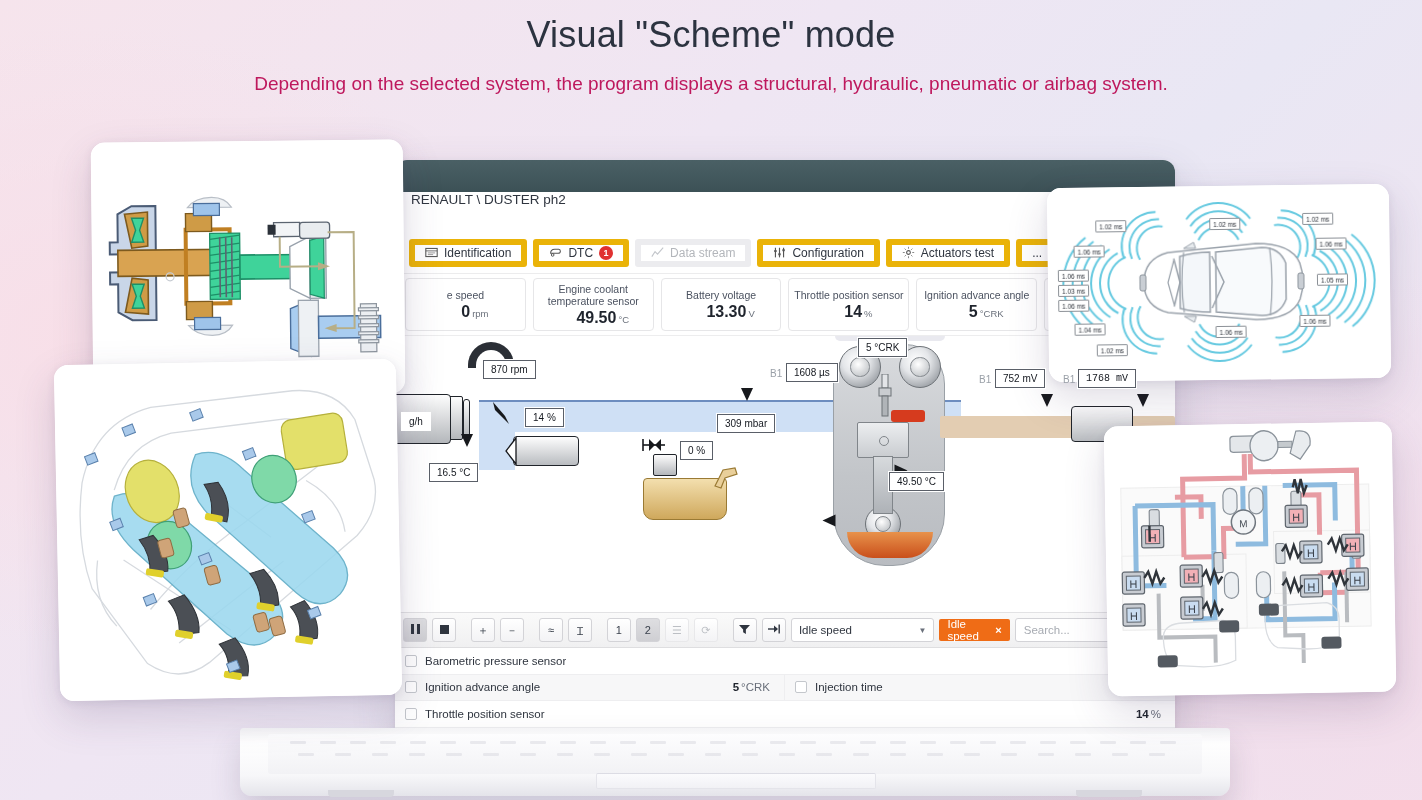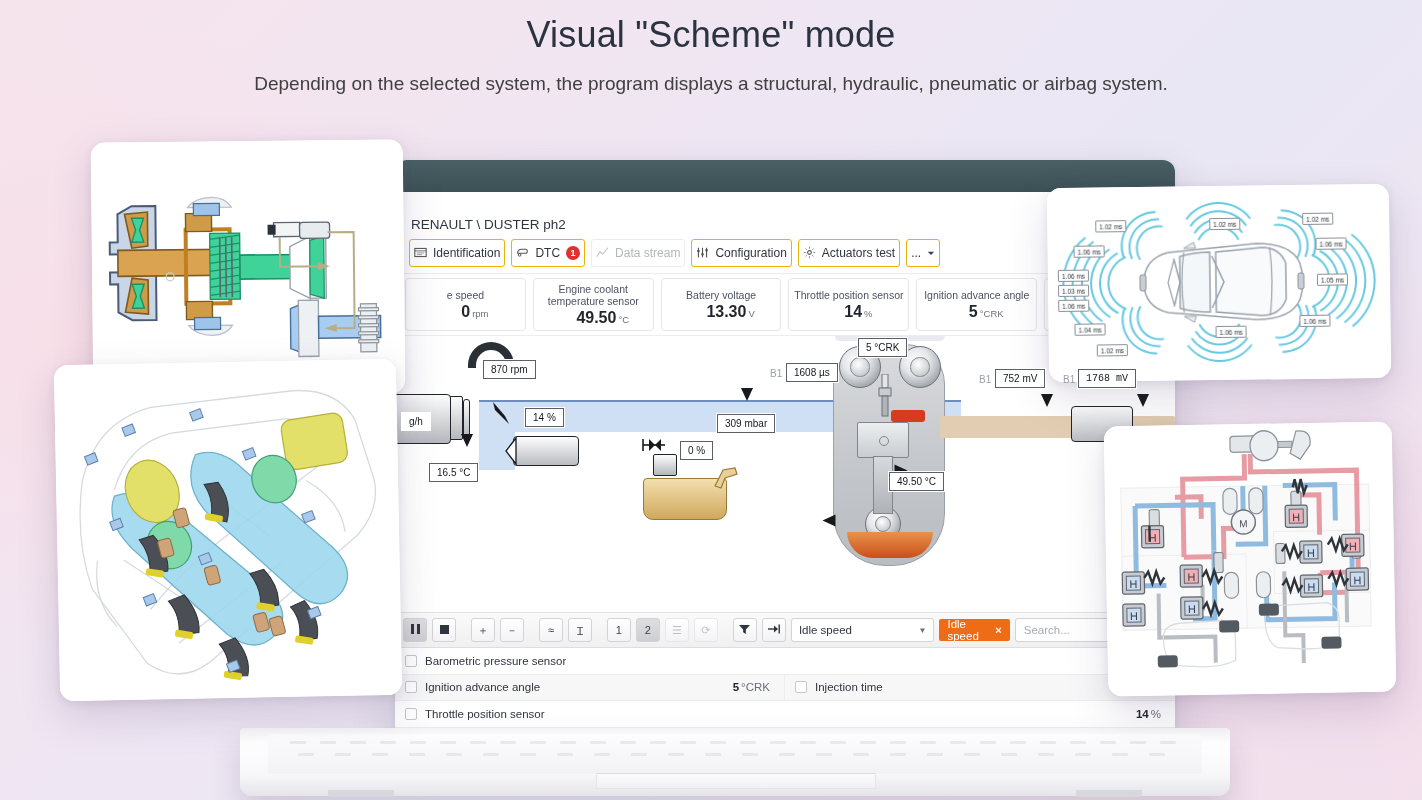--- a/index.html
+++ b/index.html
@@ -12,21 +12,21 @@
       linear-gradient(135deg, #f6e4ec 0%, #efe6f3 38%, #e9e7f4 60%, #f3e3ef 100%);
     position: relative;
   }
 
   
   .heading-wrap { position:absolute; left:0; top:14px; width:1422px; text-align:center; }
   .page-title {
     font-size: 36px; font-weight: 400; color: #2c3340; letter-spacing: .2px;
   }
   .page-sub {
-    margin-top: 14px; font-size: 19px; line-height: 28px; color: #404040; font-weight: 400;
+    margin-top: 14px; font-size: 19px; line-height: 28px; color: #be185d; font-weight: 400;
   }
 
   
   .laptop { position:absolute; left: 240px; top: 160px; width: 990px; height: 640px; }
   .laptop-screen {
     position:absolute; left: 155px; top: 0; width: 780px; height: 572px;
     background: #ffffff; border-radius: 12px 12px 3px 3px;
     box-shadow: 0 18px 44px rgba(70,60,90,.20), 0 2px 6px rgba(70,60,90,.10);
     overflow: hidden;
   }
@@ -55,40 +55,40 @@
     background:#e9e9ef; border-radius: 0 0 5px 5px;
   }
 
   
   .app-titlebar {
     position:absolute; left:0; top:0; width:100%; height: 32px;
     background: linear-gradient(180deg,#4a6065 0%, #3c5156 100%);
   }
   .app-crumb-row {
     position:absolute; left:0; top:32px; width:100%; height: 40px;
-    display:flex; align-items:flex-end; padding: 0 16px; background:#fff;
+    display:flex; align-items:flex-start; padding: 0 16px; background:#fff;
   }
   .crumb { font-size: 13.5px; color:#2f353f; }
   .crumb-right { margin-left:auto; display:flex; align-items:center; gap:8px; }
   .ok-badge {
     width:15px; height:15px; border-radius:50%; background:#3bb34a;
     display:flex; align-items:center; justify-content:center;
     color:#fff; font-size:10px; line-height:1;
   }
   .crumb-time { font-size: 13.5px; color:#3a414c; }
 
   .app-tabs {
     position:absolute; left:0; top:72px; width:100%; height: 42px;
     display:flex; align-items:center; gap:6px; padding: 0 14px;
     background:#fff; border-bottom: 1px solid #ececed;
   }
   .tab {
     display:flex; align-items:center; gap:6px;
-    height: 28px; padding: 0 4px;
-    border: 1px solid #eab308; border-radius: 3px;
+    height: 28px; padding: 0 10px;
+    border: 6px solid #eab308; border-radius: 3px;
     background:#fff; font-size: 12px; color:#2f353f; white-space:nowrap;
   }
   .tab.disabled { color:#b3b6bb; border-color:#ececef; }
   .tab .ic { width:13px; height:13px; display:inline-block; flex:none; }
   .tab .badge {
     width:14px; height:14px; border-radius:50%; background:#e03131; color:#fff;
     font-size:9px; display:flex; align-items:center; justify-content:center; font-weight:bold;
   }
   .tabs-right { margin-left:auto; display:flex; gap:4px; }
   .tbtn {

